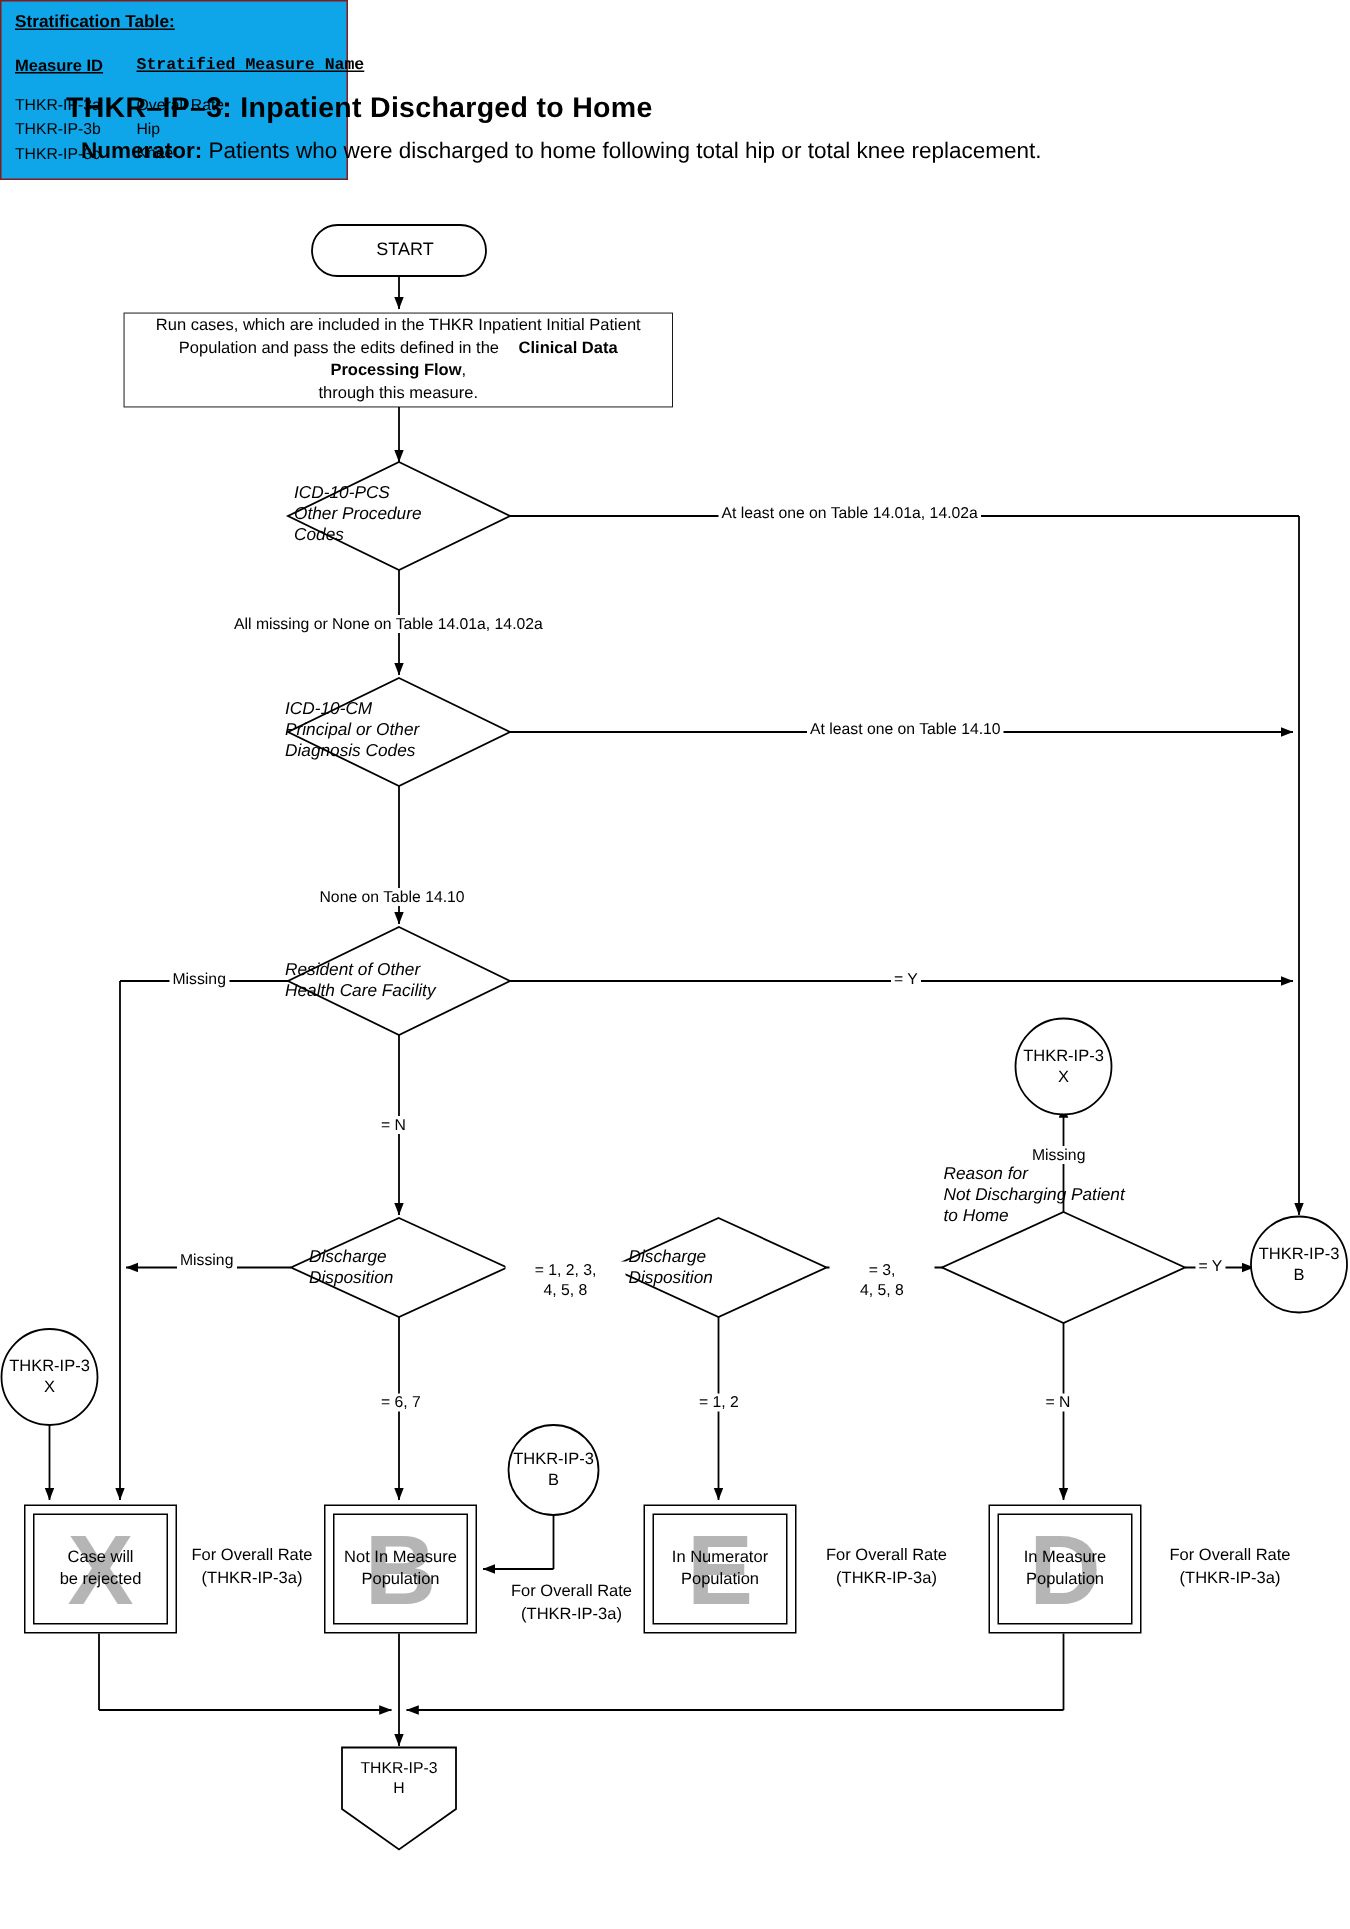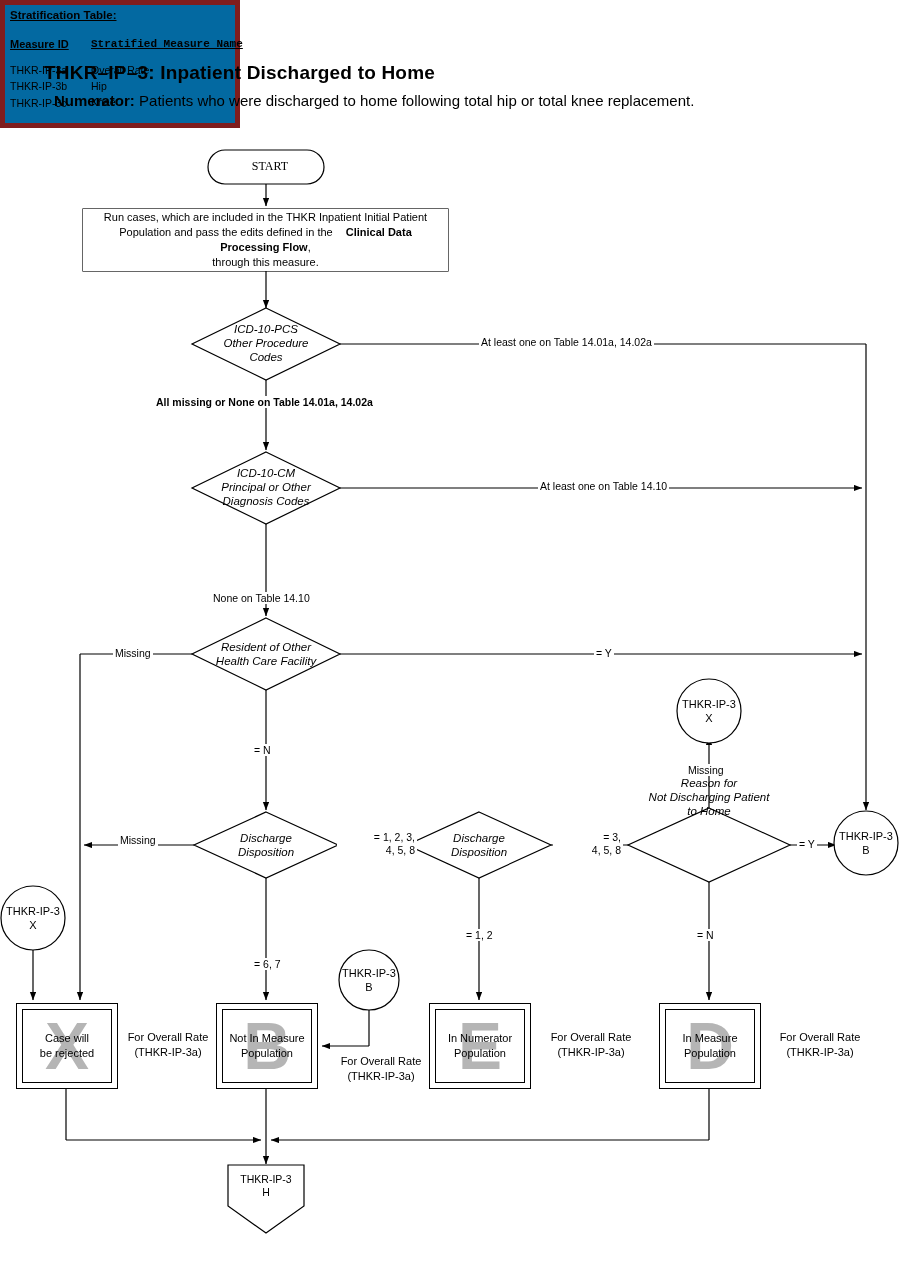--- a/index.html
+++ b/index.html
@@ -6,32 +6,32 @@
   body{width:900px;height:1286px;position:relative;
        font-family:"Liberation Sans","DejaVu Sans",sans-serif;
        color:#000;overflow:hidden;}
   #root{position:absolute;left:0;top:0;width:900px;height:1286px;}
   svg.layer{position:absolute;left:0;top:0;width:900px;height:1286px;}
   .hdr{position:absolute;}
   #title{left:44px;top:62px;font-size:19px;font-weight:bold;letter-spacing:.2px;}
   #numline{left:44px;top:92px;font-size:15px;}
   #denline{left:44px;top:114px;font-size:15px;}
   .lbl-b{font-weight:bold;margin-left:10px;}
-  .ctr{position:absolute;text-align:right;}
+  .ctr{position:absolute;text-align:center;margin-top:10px;}
   
-  #strat{left:638px;top:148px;width:230px;height:118px;border:5px solid #7f1d1d;background:#0369a1;}
+  #strat{left:638px;top:148px;width:230px;height:118px;border:1px solid #7f1d1d;background:#0ea5e9;}
   #strat .st-title{position:absolute;left:10px;top:9px;font-size:11.5px;font-weight:bold;
       text-decoration:underline;}
   #strat .st-h1{position:absolute;left:10px;top:38px;font-size:11px;font-weight:bold;text-decoration:underline;}
   #strat .st-h2{position:absolute;left:91px;top:38px;font-size:11px;font-weight:bold;text-decoration:underline;font-family:Liberation Mono, monospace;}
   #strat .st-r{position:absolute;font-size:10.5px;}
   .procbox{position:absolute;border:1px solid #000;background:#fff;
       display:flex;align-items:center;justify-content:center;}
   .procbox .ptxt{font-size:11px;line-height:15px;text-align:center;padding:0 10px;}
-  .diamond-txt{position:absolute;text-align:center;font-style:italic;font-size:11.5px;line-height:14px;}
+  .diamond-txt{position:absolute;text-align:left;font-style:italic;font-size:11.5px;line-height:14px;}
   .edge-lbl{position:absolute;font-size:10.5px;background:#fff;padding:0 2px;white-space:nowrap;}
   .edge-lbl.two{line-height:13px;}
   .circ-txt{position:absolute;text-align:center;font-size:11px;line-height:14px;}
   
   .term{position:absolute;border:1px solid #000;background:#fff;}
   .term .inner{position:absolute;left:5px;top:5px;right:5px;bottom:5px;border:1px solid #000;
       overflow:hidden;}
   .term .wm{position:absolute;left:0;right:0;top:50%;transform:translateY(-50%);
       text-align:center;font-size:66px;font-weight:bold;color:#b5b5b5;line-height:66px;
       font-family:"Liberation Sans",sans-serif;}
@@ -139,21 +139,21 @@
 
       <line x1="709" y1="1087" x2="709" y2="1140"></line>
       <line x1="709" y1="1140" x2="271" y2="1140" marker-end="url(#ah)"></line>
 
       <line x1="266" y1="1140" x2="266" y2="1164" marker-end="url(#ah)"></line>
 
       <polygon points="228,1165 304,1165 304,1206 266,1233 228,1206" fill="#fff"></polygon>
     </g>
   </svg>
 
-  <div class="start-txt" style="left:208px;top:159px;width:124px;font-family:Liberation Serif, serif;">START</div>
+  <div class="start-txt" style="left:208px;top:159px;width:124px;">START</div>
 
   <div class="procbox" style="left:83px;top:209px;width:365px;height:62px;border:none;">
     <div class="ptxt">
       <span>Run cases, which are included in the THKR Inpatient Initial Patient</span><br>
       <span>Population and pass the edits defined in the </span><span class="lbl-b">Clinical Data Processing Flow</span><span>,</span><br>
       <span>through this measure.</span>
     </div>
   </div>
 
   <div class="diamond-txt" style="left:196px;top:322px;width:140px;">
@@ -200,33 +200,33 @@
   <div class="circ-txt" style="left:-7px;top:904px;width:80px;">
     <div>THKR-IP-3</div>
     <div>X</div>
   </div>
   <div class="circ-txt" style="left:329px;top:966px;width:80px;">
     <div>THKR-IP-3</div>
     <div>B</div>
   </div>
 
   <div class="edge-lbl" style="left:479px;top:336px;">At least one on Table 14.01a, 14.02a</div>
-  <div class="edge-lbl" style="left:154px;top:396px;font-weight:bold;">All missing or None on Table 14.01a, 14.02a</div>
+  <div class="edge-lbl" style="left:154px;top:410px;">All missing or None on Table 14.01a, 14.02a</div>
   <div class="edge-lbl" style="left:538px;top:480px;">At least one on Table 14.10</div>
   <div class="edge-lbl" style="left:211px;top:592px;">None on Table 14.10</div>
   <div class="edge-lbl" style="left:113px;top:647px;">Missing</div>
   <div class="edge-lbl" style="left:594px;top:647px;">= Y</div>
   <div class="edge-lbl" style="left:252px;top:744px;">= N</div>
 
   <div class="edge-lbl" style="left:118px;top:834px;">Missing</div>
   <div class="edge-lbl two ctr" style="left:337px;top:831px;width:76px;">
     <div>= 1, 2, 3,</div>
     <div>4, 5, 8</div>
   </div>
-  <div class="edge-lbl" style="left:252px;top:929px;margin-top:29px;">= 6, 7</div>
+  <div class="edge-lbl" style="left:252px;top:929px;">= 6, 7</div>
 
   <div class="edge-lbl two ctr" style="left:553px;top:831px;width:66px;">
     <div>= 3,</div>
     <div>4, 5, 8</div>
   </div>
   <div class="edge-lbl" style="left:464px;top:929px;">= 1, 2</div>
 
   <div class="edge-lbl" style="left:686px;top:764px;">Missing</div>
   <div class="edge-lbl" style="left:797px;top:838px;">= Y</div>
   <div class="edge-lbl" style="left:695px;top:929px;">= N</div>

